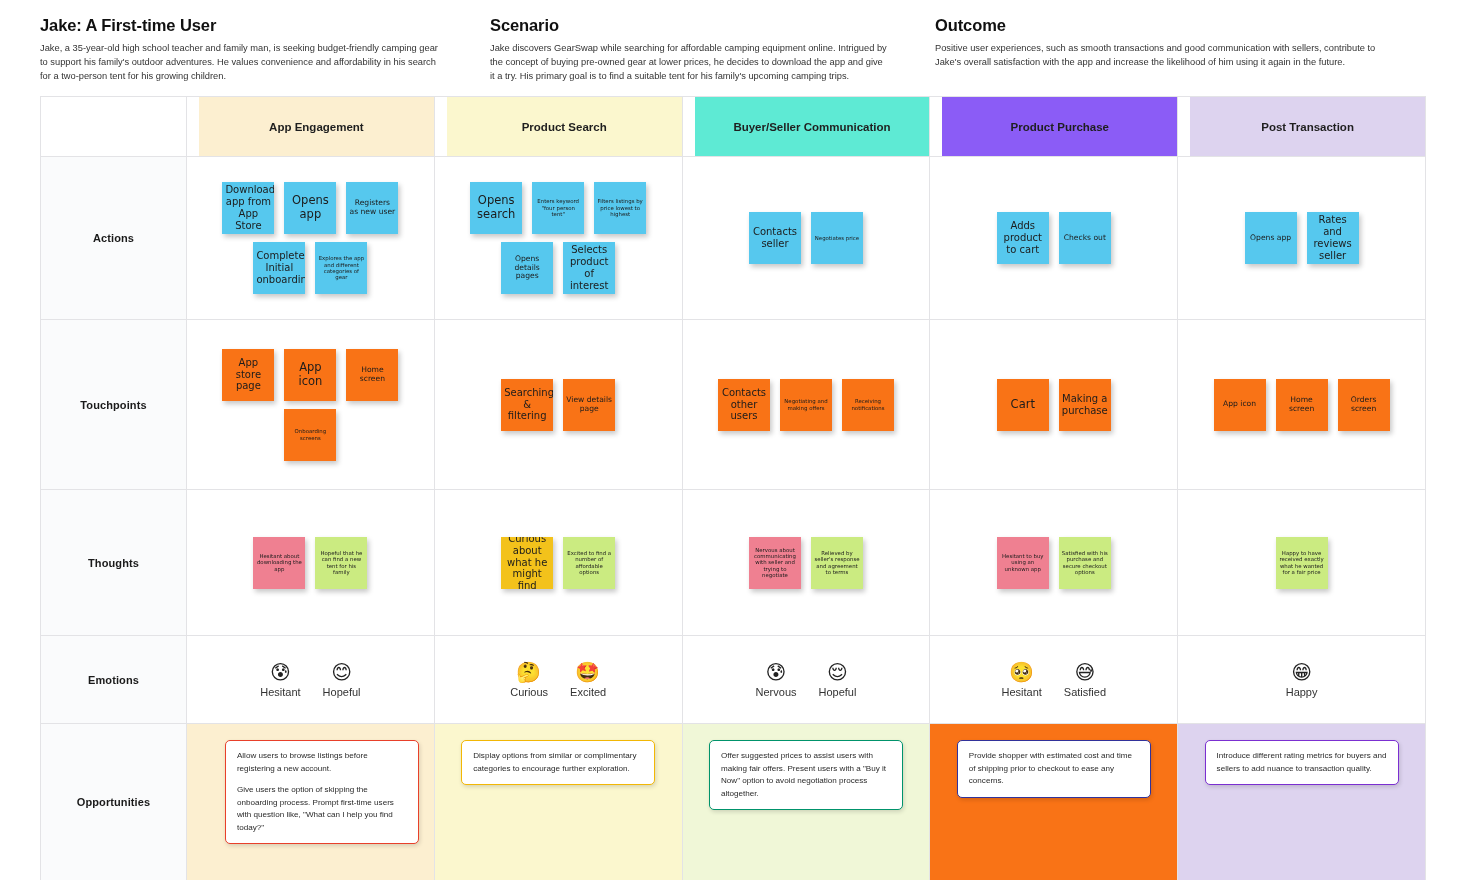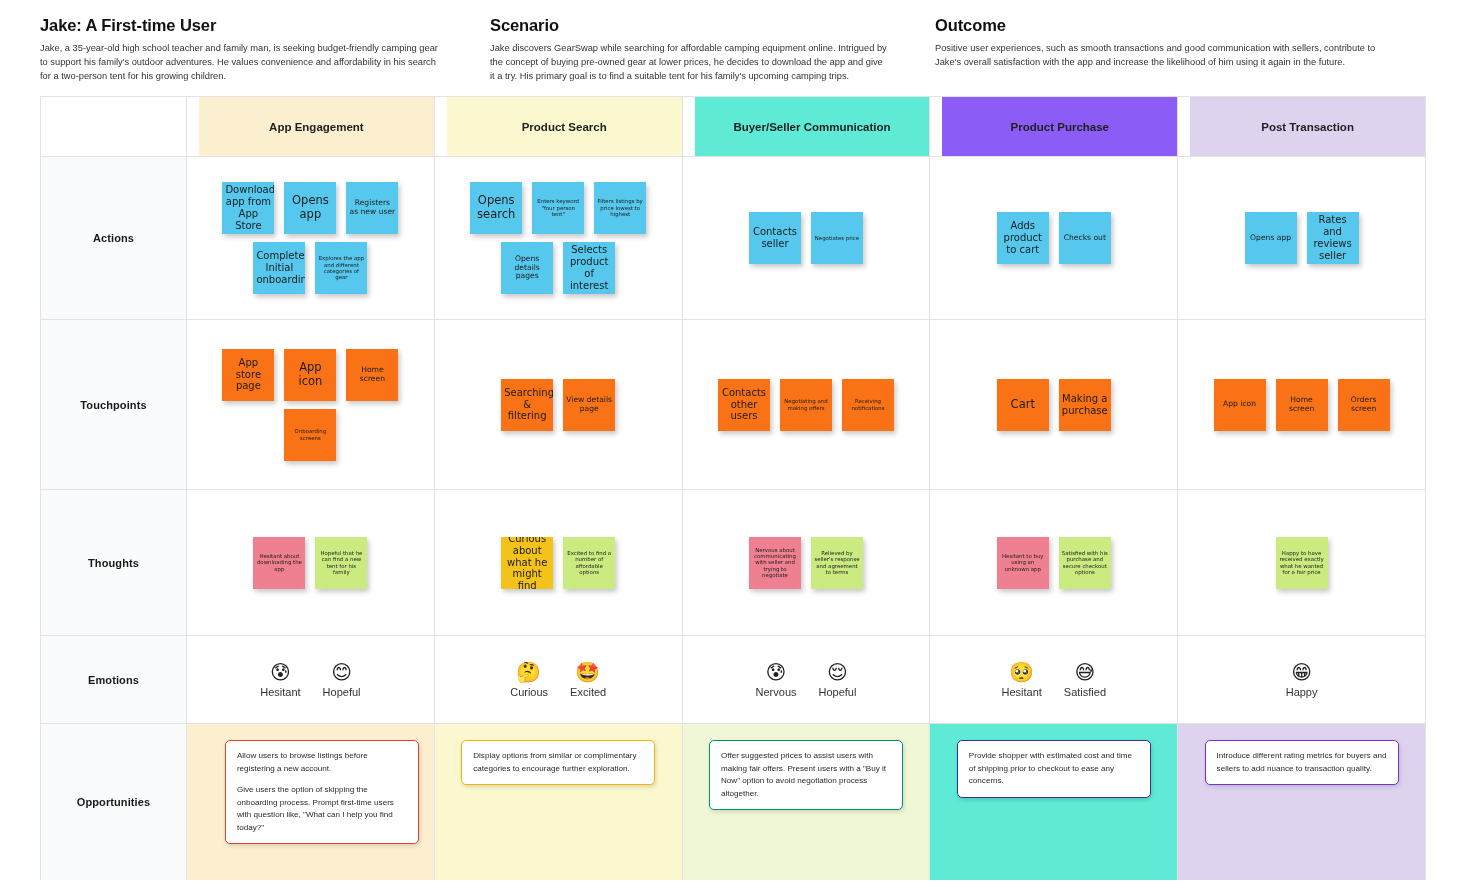--- a/index.html
+++ b/index.html
@@ -74,21 +74,21 @@
   
   .row-actions { height: 163px; }
   .row-touch   { height: 170px; }
   .row-thoughts{ height: 146px; }
   .row-emotions{ height: 88px; }
   .row-opps    { height: 156px; border-bottom: none; }
 
   .row-opps .cell.opp-0 { background: #fcefd0; }
   .row-opps .cell.opp-1 { background: #fbf7ce; }
   .row-opps .cell.opp-2 { background: #f0f7d7; }
-  .row-opps .cell.opp-3 { background: #5eead4; }
+  .row-opps .cell.opp-3 { background: #f97316; }
   .row-opps .cell.opp-4 { background: #ddd3ef; }
   .row-opps .rowlabel { background: #fafbfc; }
 
   
   .notes {
     position: absolute; inset: 0;
     display: flex; flex-direction: column;
     align-items: center; justify-content: center;
     padding: 10px 6px;
   }

